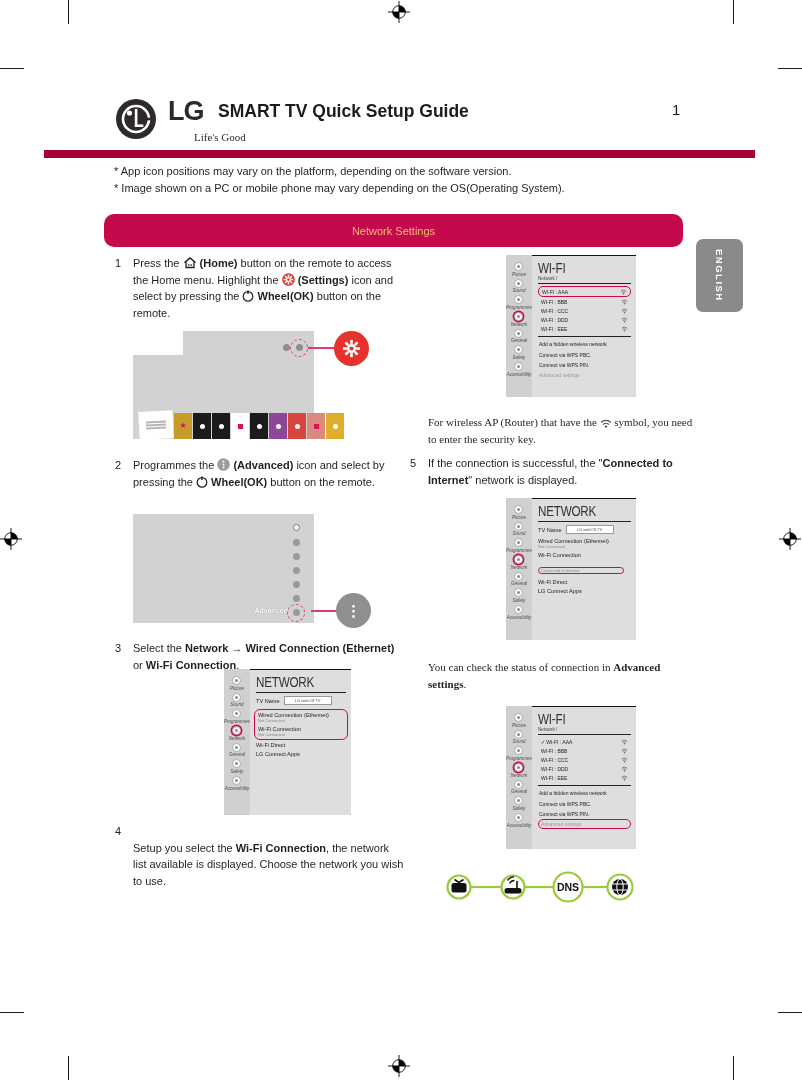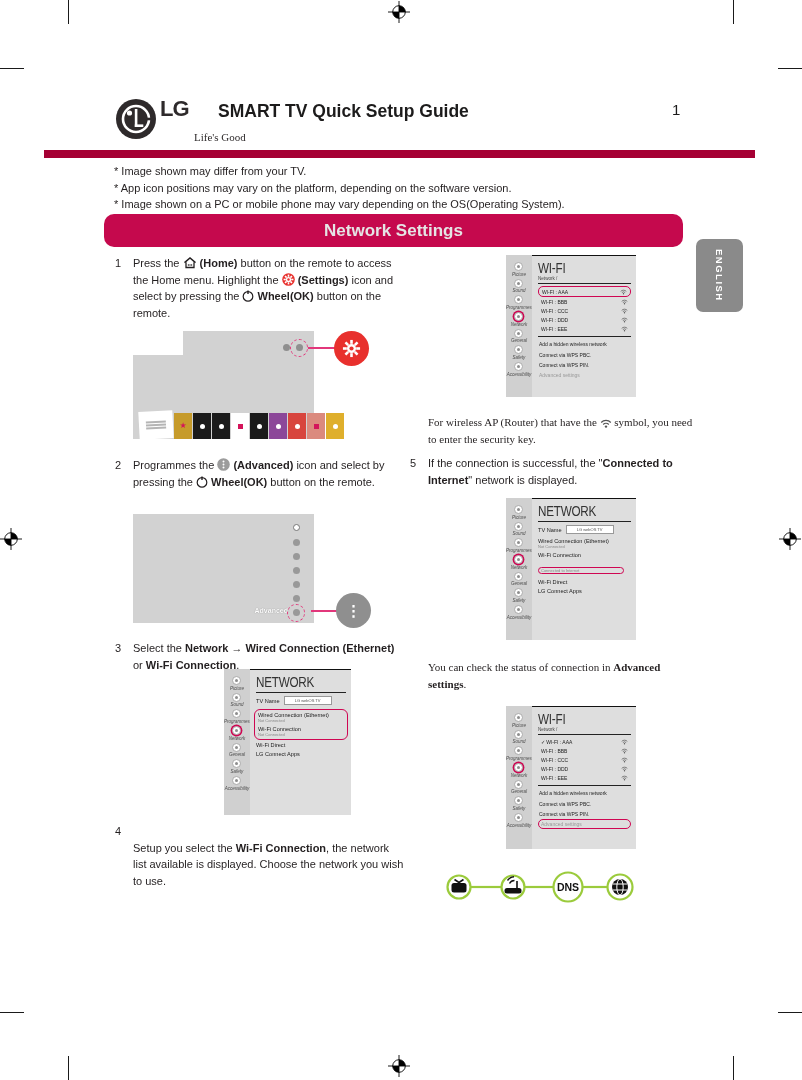--- a/index.html
+++ b/index.html
@@ -4,29 +4,29 @@
 <style>
   html,body{margin:0;padding:0;}
   body{width:802px;height:1080px;position:relative;background:#fff;overflow:hidden;
        font-family:"Liberation Sans",sans-serif;color:#231f20;}
   .abs{position:absolute;}
   
   .cropline{position:absolute;background:#1a1a1a;}
   .regmark{position:absolute;width:22px;height:22px;}
   
   .lg-emblem{left:115px;top:98px;width:42px;height:42px;}
-  .lg-word{left:160px;top:96px;font-size:22px;font-weight:bold;color:#2e2a2b;letter-spacing:-1px;}
+  .lg-word{left:168px;top:96px;font-size:27px;font-weight:bold;color:#2e2a2b;letter-spacing:-1px;}
   .lg-tag{left:161px;top:131px;font-size:11px;color:#2e2a2b;font-family:"Liberation Serif",serif;margin-left:33px;}
   .doc-title{left:218px;top:101px;font-size:17.5px;font-weight:bold;color:#1c1b1b;}
   .page-num{left:672px;top:101px;font-size:15px;color:#1c1b1b;}
   .brand-bar{left:44px;top:150px;width:711px;height:8px;background:#A50034;}
   .notes{left:114px;top:163px;font-size:11px;line-height:16.5px;color:#231f20;}
   .banner{left:104px;top:214px;width:579px;height:33px;background:#C5094D;border-radius:10px;
           display:flex;align-items:center;justify-content:center;}
-  .banner span{color:#e5e5e5;font-size:17px;font-weight:bold;}
+  .banner span{color:#fdba74;font-size:11px;font-weight:normal;}
   .lang-tab{left:696px;top:239px;width:47px;height:73px;background:#8A8A8A;border-radius:7px;
             display:flex;align-items:center;justify-content:center;}
   .lang-tab span{writing-mode:vertical-rl;color:#fff;font-size:9.5px;font-weight:bold;letter-spacing:1.5px;}
   
   .step{position:absolute;font-size:11px;line-height:16.5px;}
   .step .n{position:absolute;left:0;top:0;}
   .step .t{display:block;margin-left:18px;}
   .ico{display:inline-block;vertical-align:-2px;}
   
   .shot{position:absolute;background:#d2d2d2;}
@@ -128,21 +128,20 @@
   <rect x="19.8" y="11" width="2.6" height="18" fill="#fff"></rect>
   <rect x="19.8" y="26.4" width="8.5" height="2.6" fill="#fff"></rect>
 </svg>
 <div class="abs lg-word">LG</div>
 <div class="abs lg-tag">Life's Good</div>
 <div class="abs doc-title">SMART TV Quick Setup Guide</div>
 <div class="abs page-num">1</div>
 <div class="abs brand-bar"></div>
 
 <div class="abs notes">
-  <div>*  Image shown may differ from your TV.</div>
   <div>*  App icon positions may vary on the platform, depending on the software version.</div>
   <div>*  Image shown on a PC or mobile phone may vary depending on the OS(Operating System).</div>
 </div>
 
 <div class="abs banner">
   <span>Network Settings</span>
 </div>
 
 <div class="abs lang-tab">
   <span>ENGLISH</span>

